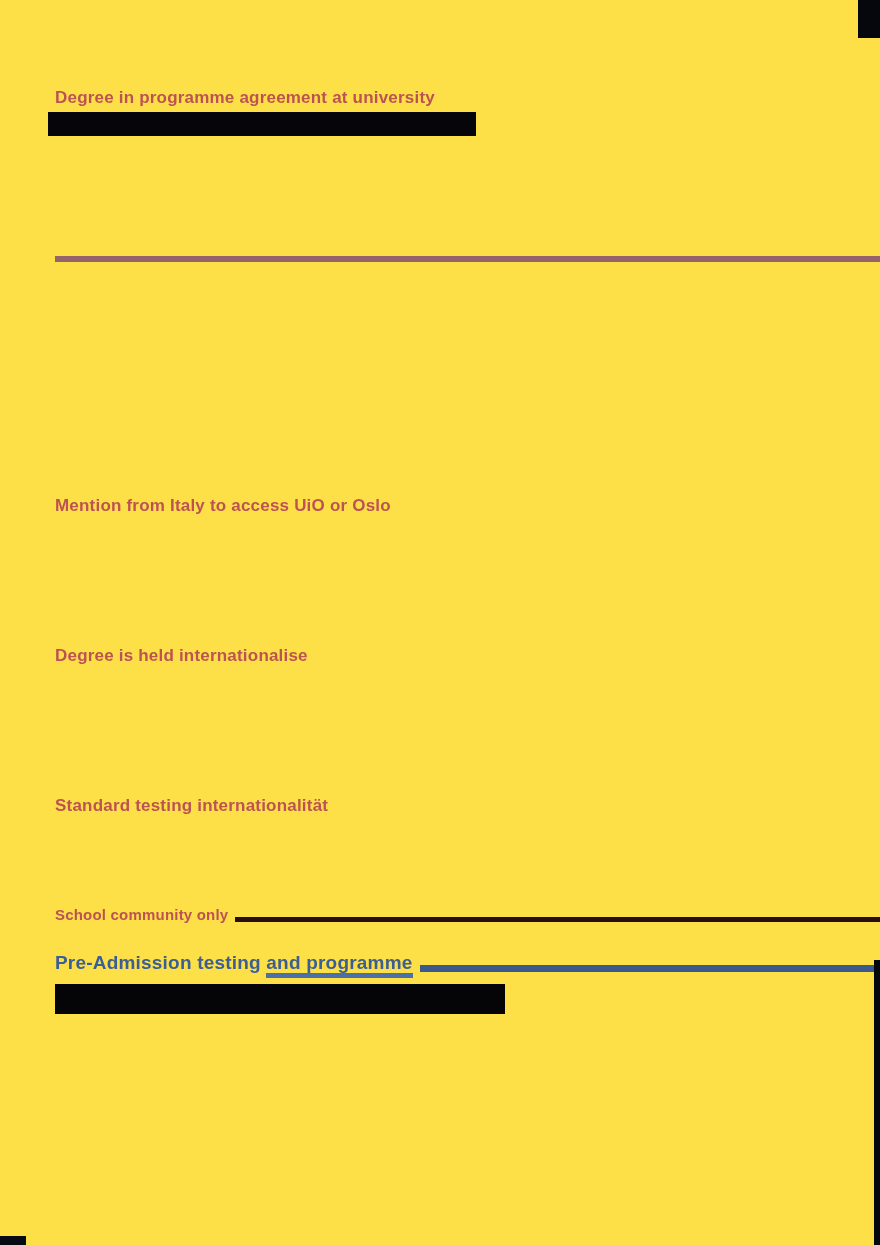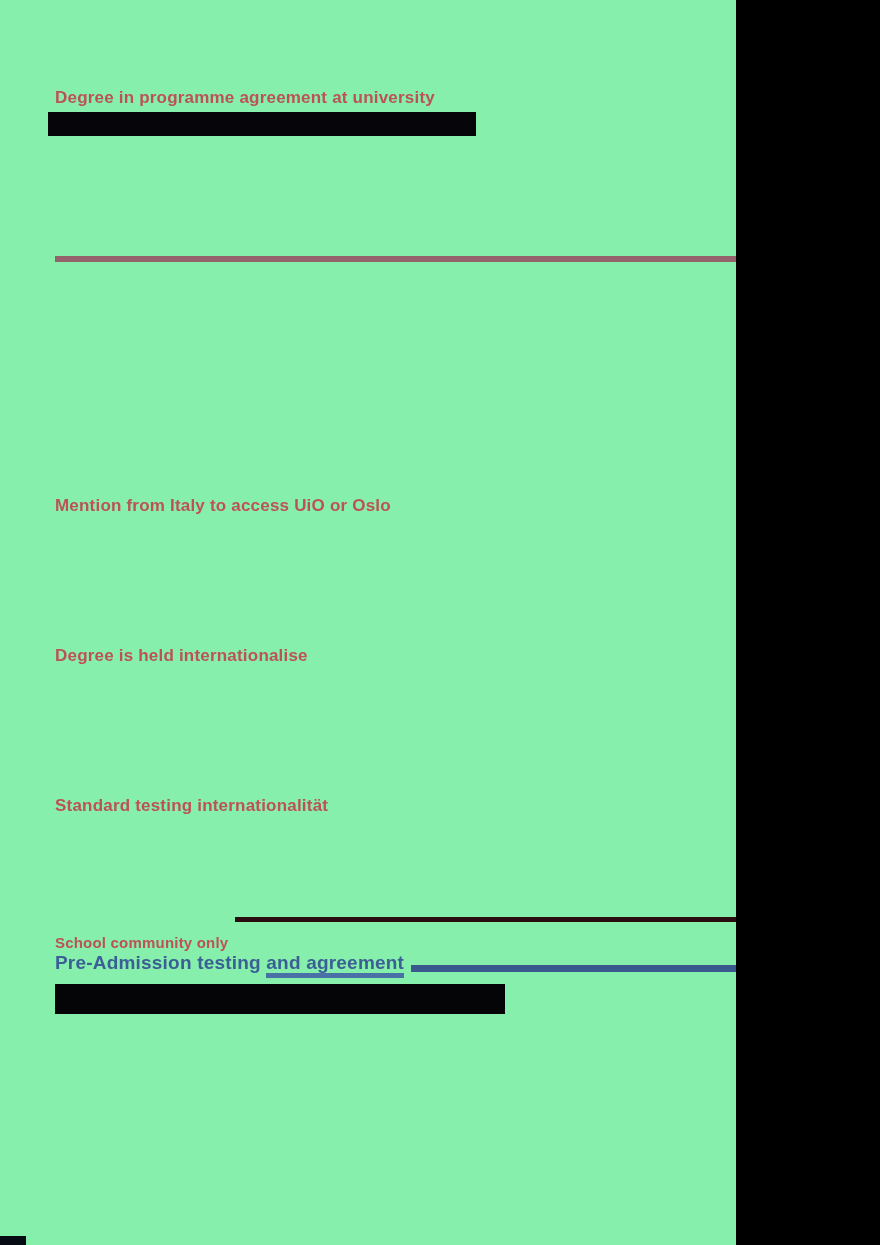--- a/index.html
+++ b/index.html
@@ -2,42 +2,42 @@
 <html><head>
 <meta charset="utf-8">
 <style>
   html, body {
     margin: 0;
     padding: 0;
     background: #000000;
   }
   #page {
     position: relative;
-    width: 736px;
+    width: 880px;
     height: 1245px;
-    background: #86efac;
+    background: #fde047;
     overflow: hidden;
     font-family: "Liberation Sans", sans-serif;
   }
   .row {
     position: absolute;
     left: 55px;
     right: 0;
     display: flex;
     align-items: flex-start;
   }
   .heading {
     font-weight: bold;
     white-space: nowrap;
     margin-right: 7px;
     filter: blur(0.6px);
     letter-spacing: 0.2px;
   }
   .heading.red { font-size: 17px; line-height: 22px; }
-  .heading.small { font-size: 15px; line-height: 19px; margin-top: 28px; }
+  .heading.small { font-size: 15px; line-height: 19px; }
   .heading.blue { font-size: 19px; line-height: 26px; }
   .rule {
     flex: 1 1 auto;
     border-radius: 0;
   }
   .rule.after-h2 { margin-top: 19px; height: 6px; }
   .rule.after-h3 { margin-top: 19px; height: 5px; }
   .rule.after-h7 { margin-top: 12px; height: 5px; }
   .rule.after-h8 { margin-top: 15px; height: 7px; }
   .underlined-part {
@@ -80,21 +80,21 @@
     <span class="heading red" style="color: rgb(188, 82, 84);">Standard testing internationalität</span>
   </div>
 
   <div class="row" style="top:905px">
     <span class="heading small" style="color: rgb(188, 82, 84);">School community only</span>
     <span class="rule after-h7" style="background: rgb(42, 13, 16);"></span>
   </div>
 
   <div class="row" style="top:950px">
     <span class="heading blue" style="color: rgb(59, 95, 149);">
-      <span>Pre-Admission testing </span><span class="underlined-part" style="border-bottom-color: rgb(74, 112, 168);">and agreement</span>
+      <span>Pre-Admission testing </span><span class="underlined-part" style="border-bottom-color: rgb(74, 112, 168);">and programme</span>
     </span>
     <span class="rule after-h8" style="background: rgb(58, 90, 141);"></span>
   </div>
 
   <div class="faint" id="faint-1"></div>
   <div class="faint" id="faint-2"></div>
   <div class="faint" id="faint-3"></div>
   <div class="faint" id="faint-4"></div>
   <div class="faint" id="faint-5"></div>
 

